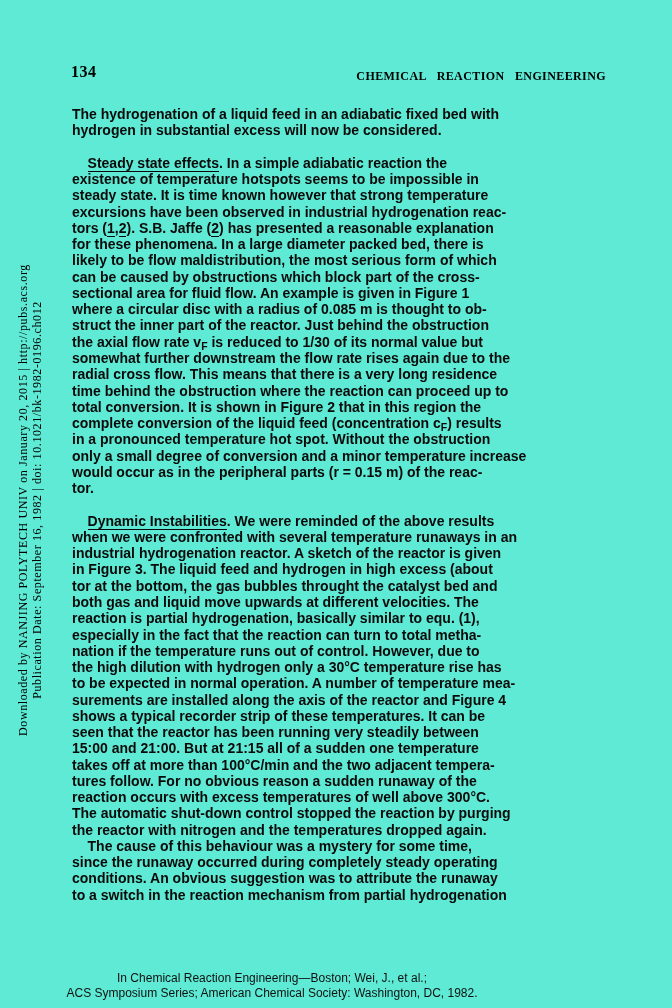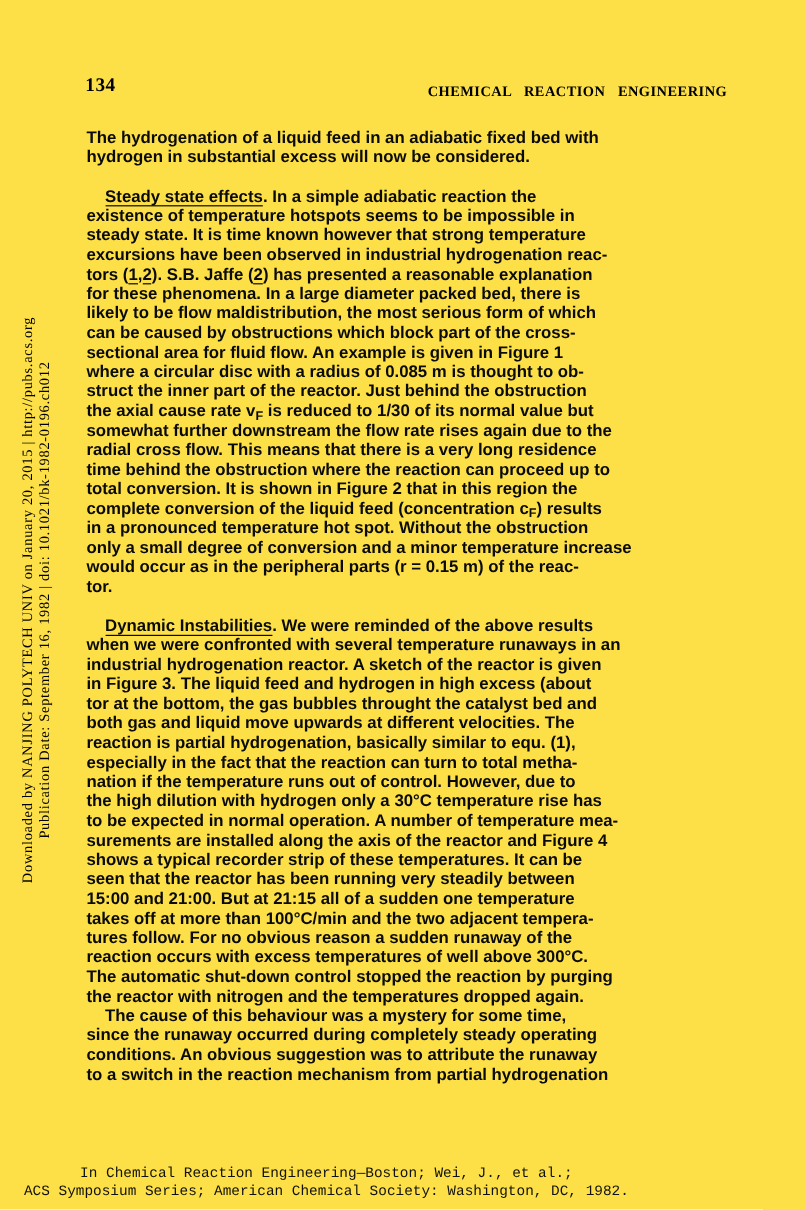--- a/index.html
+++ b/index.html
@@ -1,20 +1,20 @@
 <!DOCTYPE html>
 <html><head>
 <meta charset="utf-8">
 <style>
   html, body { margin: 0; padding: 0; background: #ffffff; }
   .page {
     position: relative;
     width: 672px;
     height: 1008px;
-    background: #fde047;
+    background: #5eead4;
     overflow: hidden;
     color: #000;
   }
   .page-number {
     position: absolute;
     left: 71px;
     top: 63px;
     font-family: "Liberation Serif", serif;
     font-weight: 700;
     font-size: 16px;
@@ -68,21 +68,21 @@
     letter-spacing: 0.6px;
     color: #000;
     white-space: nowrap;
   }
   .footer {
     position: absolute;
     left: 0;
     top: 971px;
     width: 544px;
     text-align: center;
-    font-family: Liberation Mono, monospace;
+    font-family: Liberation Sans, sans-serif;
     font-size: 12px;
     line-height: 14.5px;
     color: #111;
   }
 </style>
 </head>
 <body>
 
 <div class="page">
 
@@ -98,21 +98,21 @@
       <div class="line">existence of temperature hotspots seems to be impossible in</div>
       <div class="line">steady state. It is time known however that strong temperature</div>
       <div class="line">excursions have been observed in industrial hydrogenation reac-</div>
       <div class="line"><span>tors (</span><span class="u">1</span><span>,</span><span class="u">2</span><span>). S.B. Jaffe (</span><span class="u">2</span><span>) has presented a reasonable explanation</span></div>
       <div class="line">for these phenomena. In a large diameter packed bed, there is</div>
       <div class="line">likely to be flow maldistribution, the most serious form of which</div>
       <div class="line">can be caused by obstructions which block part of the cross-</div>
       <div class="line">sectional area for fluid flow. An example is given in Figure 1</div>
       <div class="line">where a circular disc with a radius of 0.085 m is thought to ob-</div>
       <div class="line">struct the inner part of the reactor. Just behind the obstruction</div>
-      <div class="line"><span>the axial cause rate v</span><span class="sub">F</span><span> is reduced to 1/30 of its normal value but</span></div>
+      <div class="line"><span>the axial flow rate v</span><span class="sub">F</span><span> is reduced to 1/30 of its normal value but</span></div>
       <div class="line">somewhat further downstream the flow rate rises again due to the</div>
       <div class="line">radial cross flow. This means that there is a very long residence</div>
       <div class="line">time behind the obstruction where the reaction can proceed up to</div>
       <div class="line">total conversion. It is shown in Figure 2 that in this region the</div>
       <div class="line"><span>complete conversion of the liquid feed (concentration c</span><span class="sub">F</span><span>) results</span></div>
       <div class="line">in a pronounced temperature hot spot. Without the obstruction</div>
       <div class="line">only a small degree of conversion and a minor temperature increase</div>
       <div class="line">would occur as in the peripheral parts (r = 0.15 m) of the reac-</div>
       <div class="line">tor.</div>
       <div class="line">&nbsp;</div>

